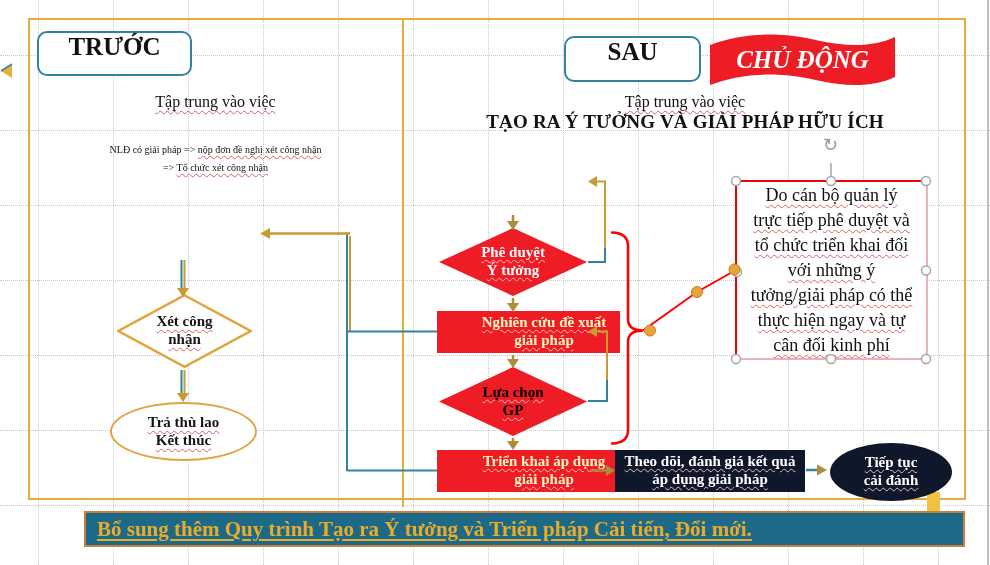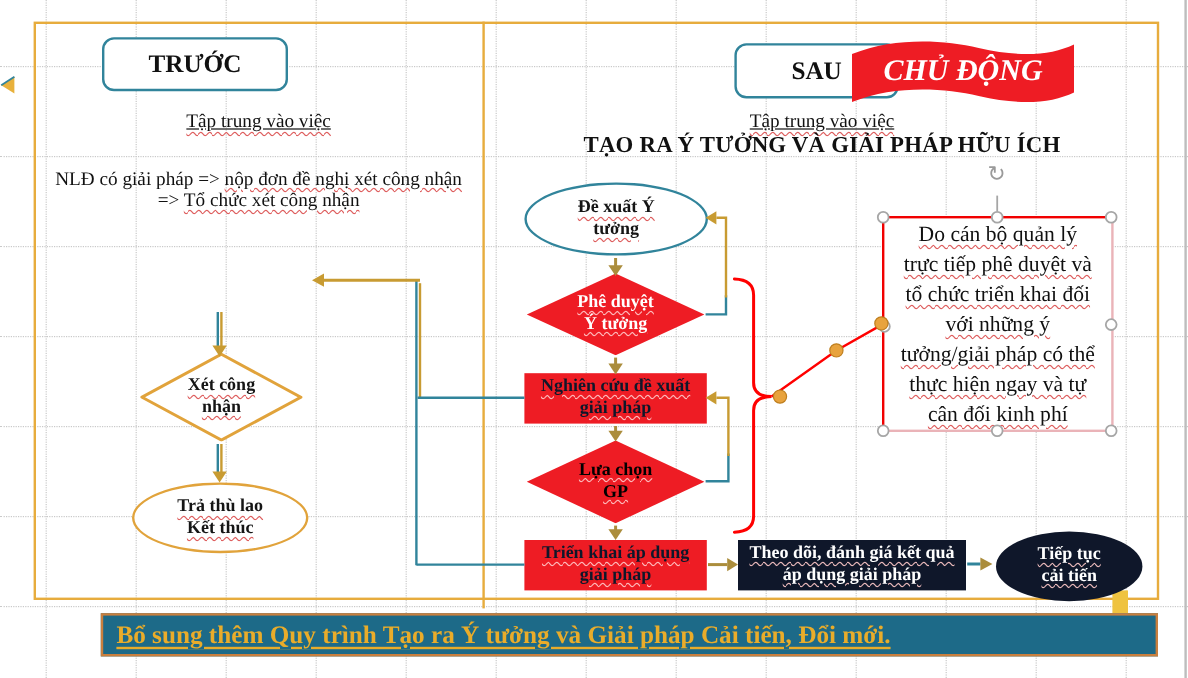--- a/index.html
+++ b/index.html
@@ -7,39 +7,39 @@
           font-family:"Liberation Serif",serif;color:#111;}
   .abs{position:absolute;}
   
   .grid-v{position:absolute;top:0;height:565px;width:0;border-left:1px dotted #c9c9c9;}
   .grid-h{position:absolute;left:0;width:990px;height:0;border-top:1px dotted #c9c9c9;}
   
   .slide-border{left:28px;top:18px;width:938px;height:482px;border:2px solid #E7AC3D;box-sizing:border-box;z-index:1;}
   .divider{left:402px;top:18px;width:2px;height:489px;background:#E7AC3D;z-index:2;}
   .right-window-edge{left:987px;top:0;width:2px;height:565px;background:#bdbdbd;z-index:1;}
   
-  .tagbox{border:2px solid #31849B;border-radius:10px;background:#fff;display:flex;align-items:center;justify-content:center;
-          font-weight:bold;font-size:21px;z-index:3;margin-left:48px;}
+  .tagbox{border:2px solid #31849B;border-radius:10px;background:#fff;display:flex;align-items:flex-start;justify-content:center;
+          font-weight:bold;font-size:25px;z-index:3;}
   .banner{z-index:3;}
   .banner svg{position:absolute;inset:0;width:100%;height:100%;}
   .banner-text{position:absolute;inset:0;display:flex;align-items:center;justify-content:center;
                color:#fff;font-weight:bold;font-style:italic;font-size:25px;padding-top:2px;}
   
   .centered{text-align:center;z-index:3;}
-  .subtitle{font-size:16px;text-decoration:underline;}
+  .subtitle{font-size:16px;}
   .heading{font-size:19px;font-weight:bold;letter-spacing:.2px;}
-  .desc{font-size:16px;line-height:18px;}
+  .desc{font-size:10px;line-height:18px;}
   
   .shape-label{display:flex;align-items:center;justify-content:center;text-align:center;
                font-weight:bold;white-space:pre-line;line-height:1.18;}
   .ellipse{border-radius:50%;background:#fff;box-sizing:border-box;z-index:3;}
   .gold-edge{border:2.5px solid #E1A33B;}
   .teal-edge{border:2.5px solid #31849B;}
   .gold-fill{background:#0f172a;color:#fff;border:none;}
-  .rect-red{background:#EE1C24;color:#0f172a;z-index:3;}
+  .rect-red{background:#EE1C24;color:#fef9c3;z-index:3;padding-left:31px;}
   .dia{z-index:3;}
   .dia svg{position:absolute;inset:0;width:100%;height:100%;}
   .dia .shape-label{position:absolute;inset:0;}
   .dark-label{color:#151515;font-size:15px;}
   .white-label{font-size:15px;}
   
   .notebox{box-sizing:border-box;z-index:4;
            border-top:2px solid #F10000;border-left:2px solid #F10000;
            border-right:2px solid #EAB3B8;border-bottom:2px solid #EAB3B8;
            display:flex;align-items:center;justify-content:center;text-align:center;
@@ -128,24 +128,20 @@
       <path d="M0,14 C35,0 75,2 105,9 C140,17 165,15 184,6 L184,46 C165,55 140,57 105,49 C75,42 35,40 0,54 Z" fill="#EE1C24"></path>
     </svg>
     <div class="banner-text">CHỦ ĐỘNG</div>
   </div>
 
   <div class="abs centered subtitle" style="left:410px;top:93px;width:550px;">
     <span class="sqd">Tập trung vào việc</span>
   </div>
   <div class="abs centered heading" style="left:410px;top:111px;width:550px;">TẠO RA Ý TƯỞNG VÀ GIẢI PHÁP HỮU ÍCH</div>
 
-  <div class="abs ellipse teal-edge shape-label dark-label" style="left:437px;top:152px;width:153px;height:61px;">
-    <span class="sqd">Đề xuất Ý
-tưởng</span>
-  </div>
 
   <div class="abs dia" style="left:439px;top:228px;width:148px;height:68px;">
     <svg viewBox="0 0 100 60" preserveAspectRatio="none">
       <polygon points="50,0 100,30 50,60 0,30" fill="#EE1C24"></polygon>
     </svg>
     <div class="shape-label white-label" style="color:#fff;"><span class="sqw">Phê duyệt
 Ý tưởng</span></div>
   </div>
 
   <div class="abs shape-label rect-red white-label" style="left:437px;top:311px;width:152px;height:42px;">
@@ -166,36 +162,36 @@
 giải pháp</span>
   </div>
 
   <div class="abs shape-label gold-fill white-label" style="left:615px;top:450px;width:190px;height:42px;z-index:3;">
     <span class="sqw">Theo dõi, đánh giá kết quả
 áp dụng giải pháp</span>
   </div>
 
   <div class="abs ellipse gold-fill shape-label white-label" style="left:830px;top:443px;width:122px;height:58px;">
     <span class="sqw">Tiếp tục
-cải tiến</span>
+cải đánh</span>
   </div>
 
   <div class="abs notebox" style="left:735px;top:180px;width:193px;height:180px;">
     <span class="sqd">Do cán bộ quản lý
 trực tiếp phê duyệt và
 tổ chức triển khai đối
 với những ý
 tưởng/giải pháp có thể
 thực hiện ngay và tự
 cân đối kinh phí</span>
   </div>
   <div class="abs rotate-icon" style="left:823px;top:136px;">↻</div>
 
   <div class="abs footer">
-    <span class="footer-text">Bổ sung thêm Quy trình Tạo ra Ý tưởng và Giải pháp Cải tiến, Đổi mới.</span>
+    <span class="footer-text">Bổ sung thêm Quy trình Tạo ra Ý tưởng và Triển pháp Cải tiến, Đổi mới.</span>
   </div>
 
   <svg class="overlay" fill="none">
     <g>
       <path d="M181.5,260 V289" stroke="#31849B" stroke-width="2"></path>
       <path d="M184.5,260 V289" stroke="#C89B32" stroke-width="2"></path>
       <polygon points="177,288 189,288 183,297" fill="#C89B32"></polygon>
       <path d="M181.5,370 V394" stroke="#31849B" stroke-width="2"></path>
       <path d="M184.5,370 V394" stroke="#C89B32" stroke-width="2"></path>
       <polygon points="177,393 189,393 183,402" fill="#C89B32"></polygon>

